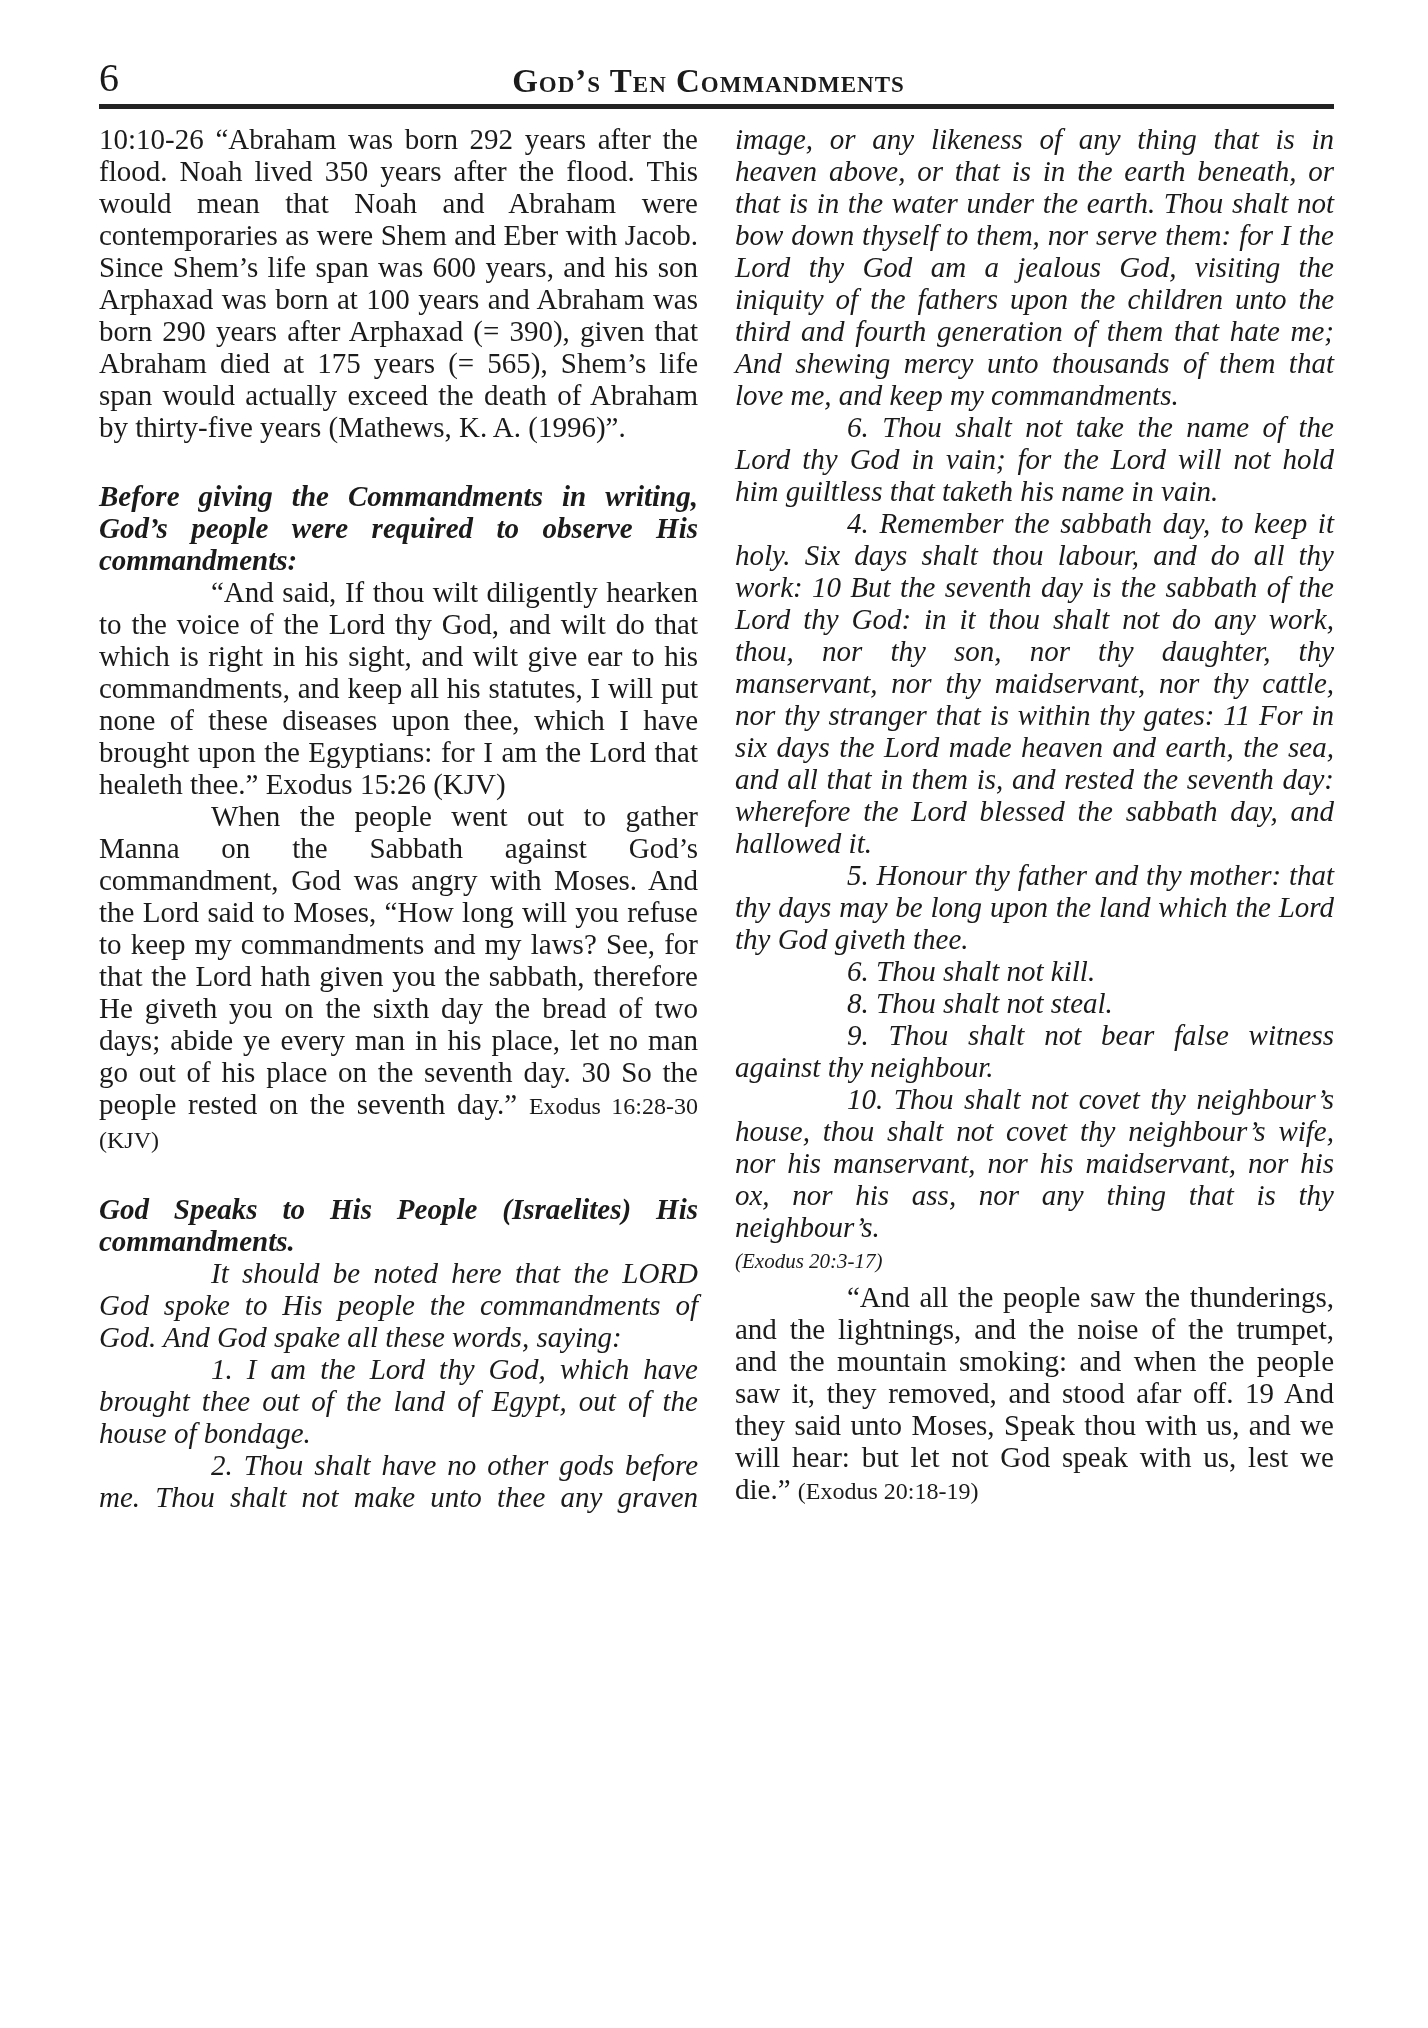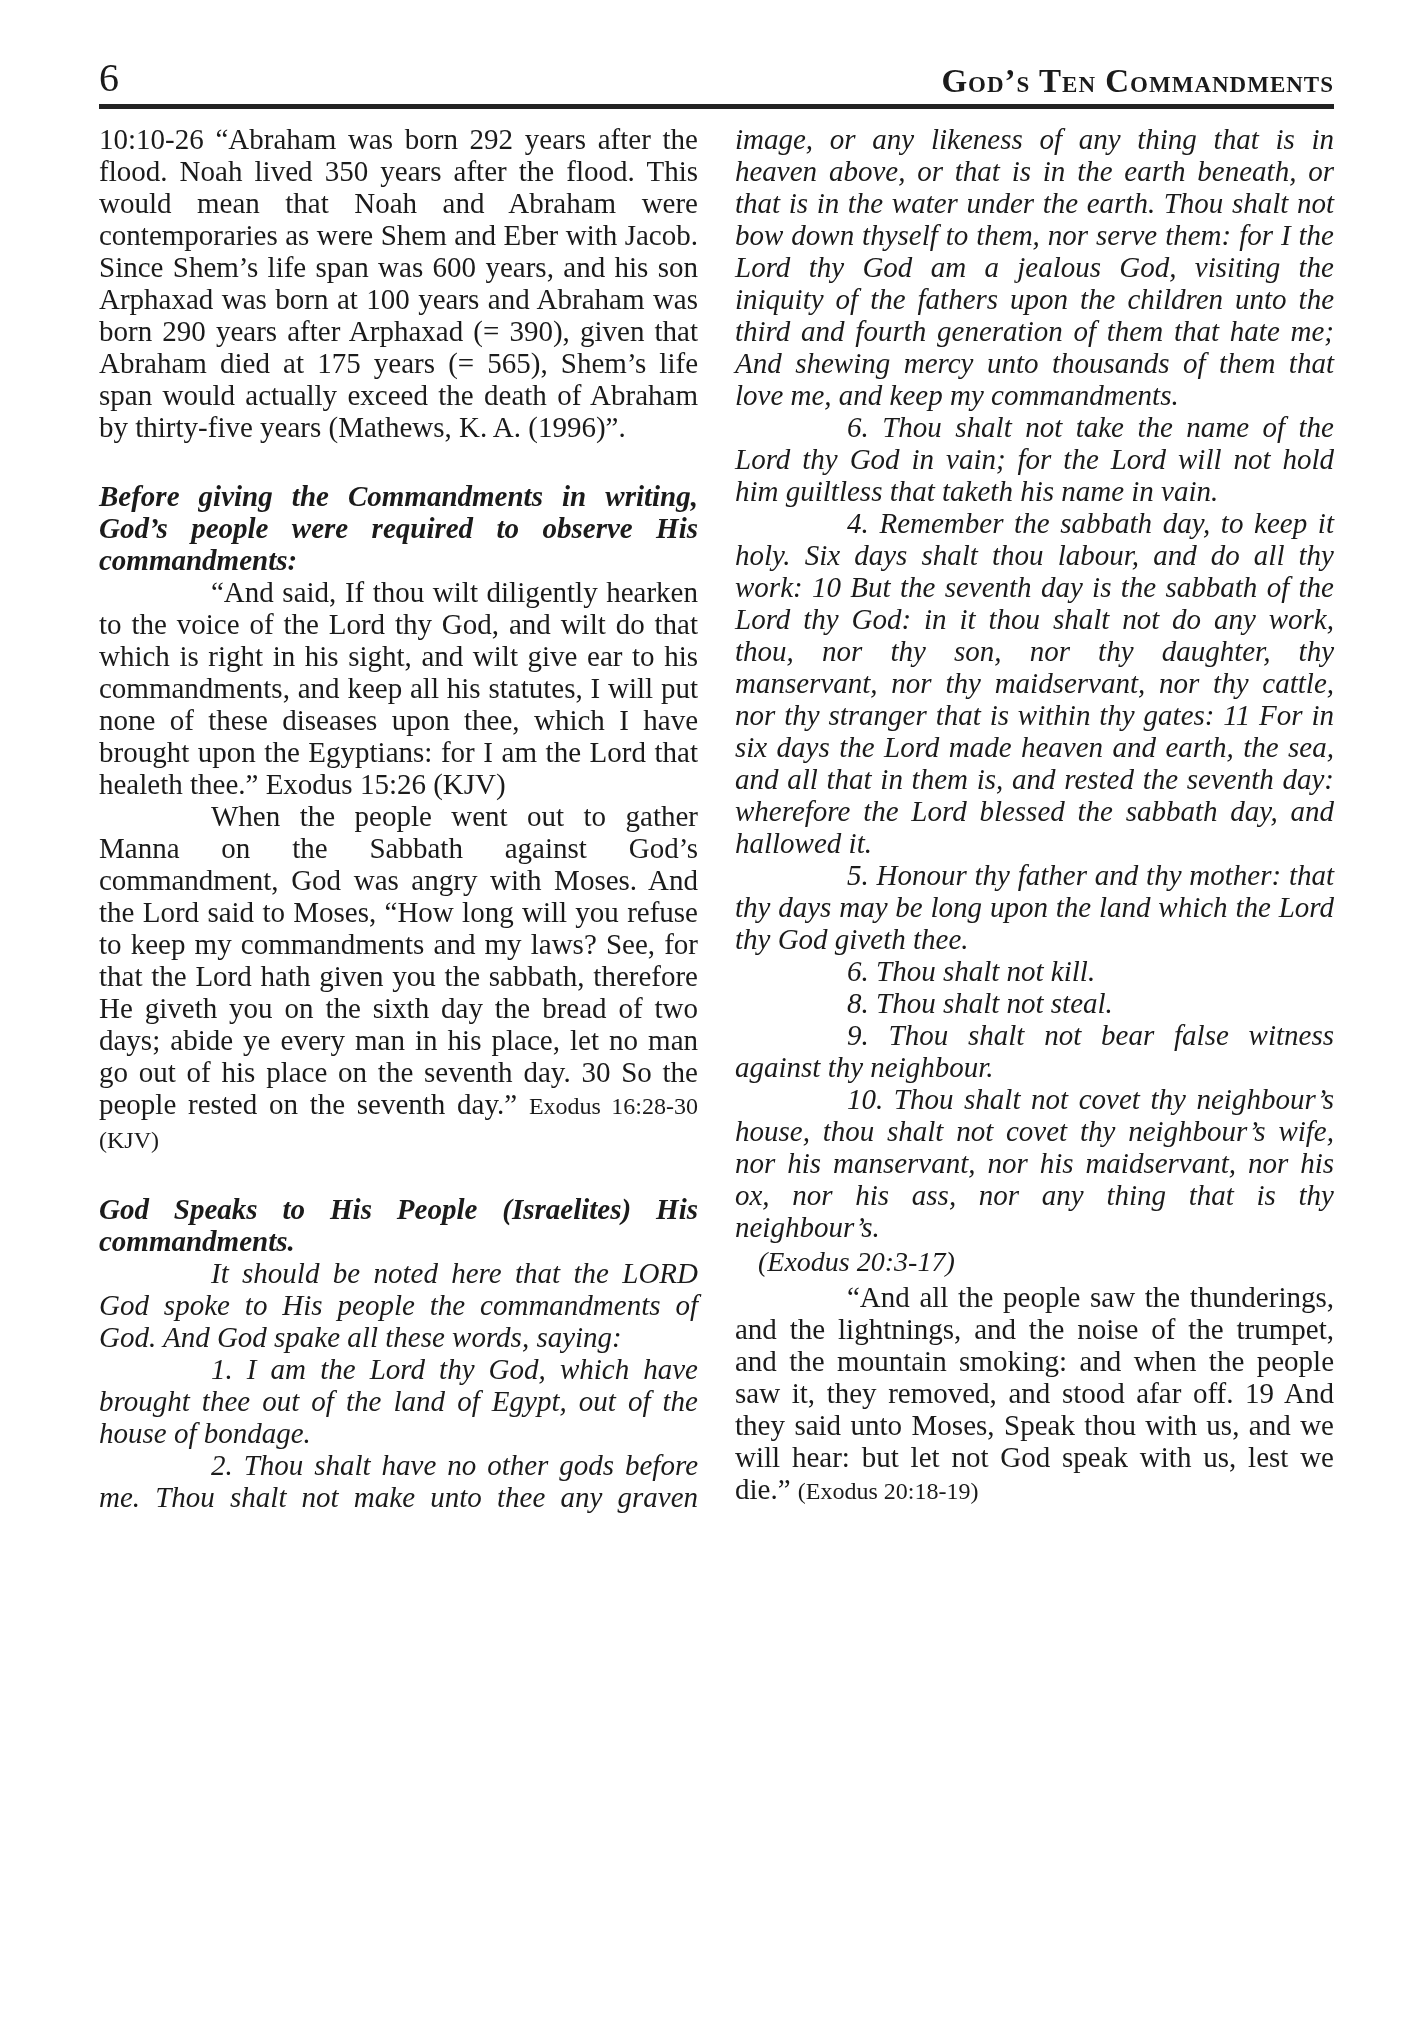--- a/index.html
+++ b/index.html
@@ -28,23 +28,23 @@
   .page-number {
     position: absolute;
     left: 0;
     bottom: 6px;
     font-size: 40px;
     line-height: 1;
   }
   .running-title {
     position: absolute;
     left: 0;
-    right: 0;
+    right: 16px;
     bottom: 6px;
-    text-align: right;
+    text-align: center;
     font-variant: small-caps;
     font-weight: bold;
     font-size: 33px;
     letter-spacing: 1px;
     line-height: 1;
   }
   .columns {
     display: flex;
     gap: 37px;
     margin-top: 14px;
@@ -60,21 +60,21 @@
   }
   .indent { text-indent: 112px; }
   .it { font-style: italic; }
   .head {
     font-weight: bold;
     font-style: italic;
     margin-top: 37px !important;
   }
   .ref { font-size: 24px; font-style: normal; }
   .cont { text-align-last: justify; }
-  p.ref-line { font-size: 28px; line-height: 37.5px; margin-left: 23px; }
+  p.ref-line { font-size: 21px; line-height: 37.5px; }
 </style>
 </head>
 <body>
 
 <div class="page">
 
   <div class="header">
     <div class="page-number">6</div>
     <div class="running-title">God’s Ten Commandments</div>
   </div>

